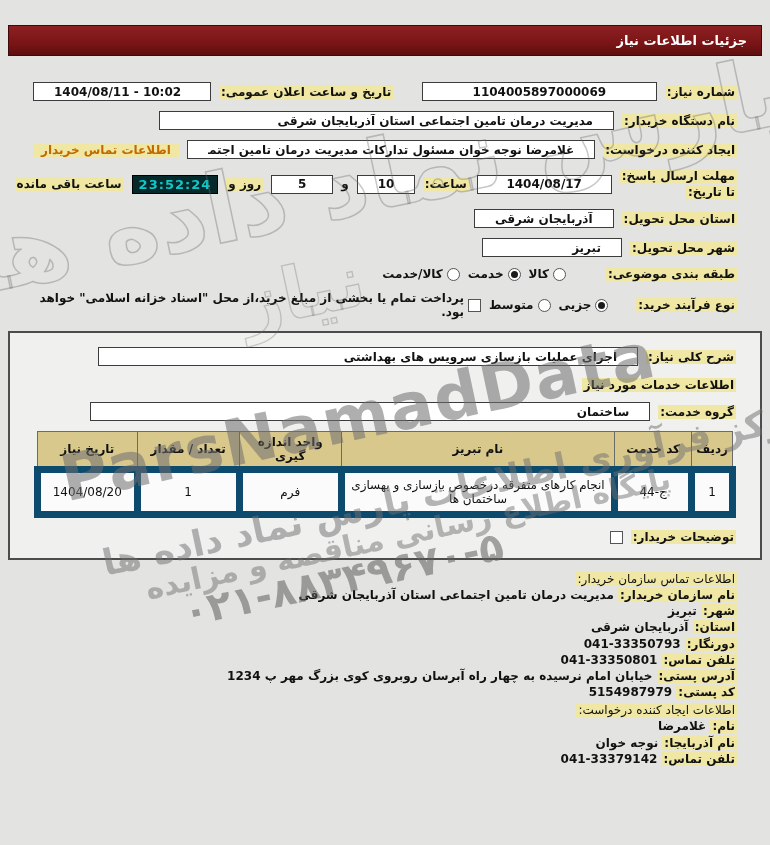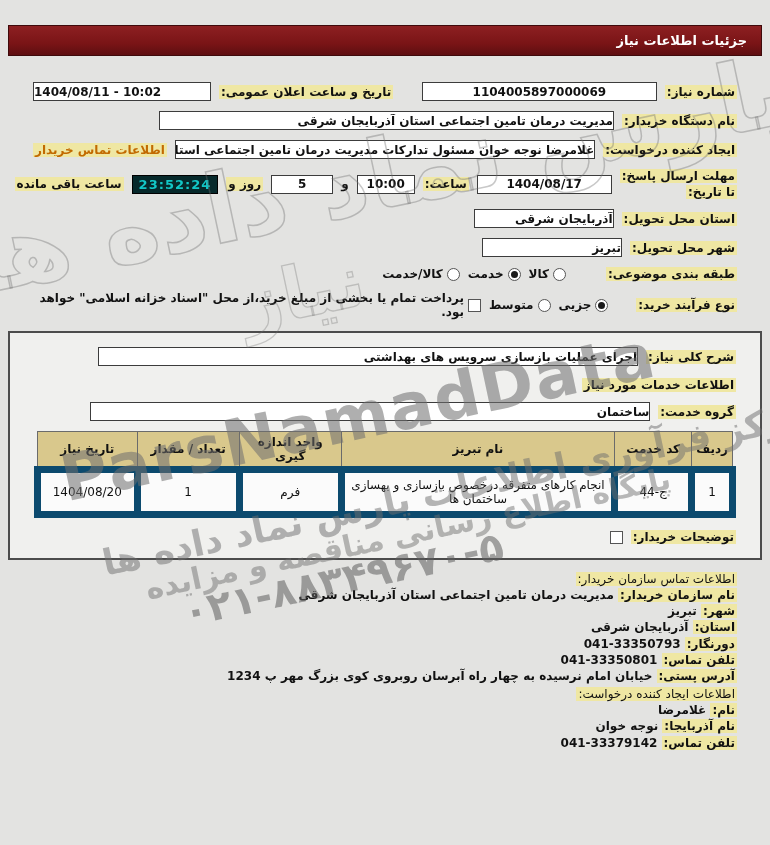--- a/index.html
+++ b/index.html
@@ -27,29 +27,29 @@
     color:#fff; font-weight:bold; font-size:13px;
   }
 
   
   .form-area{padding:26px 33px 0 33px;}
   .row{display:flex; align-items:center; gap:8px; margin-bottom:10px;}
   .lbl{font-weight:bold; background:var(--label-highlight); padding:0 2px; white-space:nowrap;}
   .plain{font-weight:bold; white-space:nowrap;}
   .fld{
     border:1px solid #3c3c3c; background:#fff; height:19px;
-    font-size:12px; font-weight:bold; padding:0 0; color:#111;
+    font-size:12px; font-weight:bold; padding:0 20px; color:#111;
     font-family:"DejaVu Sans", sans-serif;
   }
   .fld.ltr{direction:ltr; text-align:left;}
   .fld.ctr{direction:ltr; text-align:center;}
   .pair{display:flex; align-items:center; gap:8px;}
   .sb{justify-content:space-between;}
   .lblstack{display:flex; flex-direction:column; align-items:flex-start; gap:2px;}
-  .link{color:var(--link); font-weight:bold; background:var(--label-highlight); padding:0 2px; cursor:pointer; white-space:nowrap;}
+  .link{color:var(--link); font-weight:bold; background:var(--label-highlight); padding:0 8px; cursor:pointer; white-space:nowrap;}
   .timer{
     background:var(--timer-bg); color:var(--timer-text);
     border:1px solid #000; font-weight:bold; font-size:13px;
     padding:1px 6px; letter-spacing:1px; direction:ltr;
   }
   .radio{width:13px; height:13px; min-width:13px; border:1px solid #555; border-radius:50%; background:#fff; display:inline-block; position:relative;}
   .radio.checked::after{content:""; position:absolute; inset:2px; background:#1b1b1b; border-radius:50%;}
   .checkbox{width:13px; height:13px; min-width:13px; border:1px solid #555; background:#fff; display:inline-block;}
   .opt{display:flex; align-items:center; gap:4px; font-weight:bold;}
 
@@ -252,20 +252,24 @@
       <span class="val">33350793-041</span>
     </div>
     <div class="cline">
       <span class="lbl">تلفن تماس:</span>
       <span class="val">33350801-041</span>
     </div>
     <div class="cline">
       <span class="lbl">آدرس پستی:</span>
       <span class="val">خیابان امام نرسیده به چهار راه آبرسان روبروی کوی بزرگ مهر پ 1234</span>
     </div>
+    <div class="cline">
+      <span class="lbl">کد پستی:</span>
+      <span class="val">5154987979</span>
+    </div>
 
     <div class="cheading" style="margin-top:2px">اطلاعات ایجاد کننده درخواست:</div>
 
     <div class="cline">
       <span class="lbl">نام:</span>
       <span class="val">غلامرضا</span>
     </div>
     <div class="cline">
       <span class="lbl">نام آذربایجا:</span>
       <span class="val">نوجه خوان</span>

